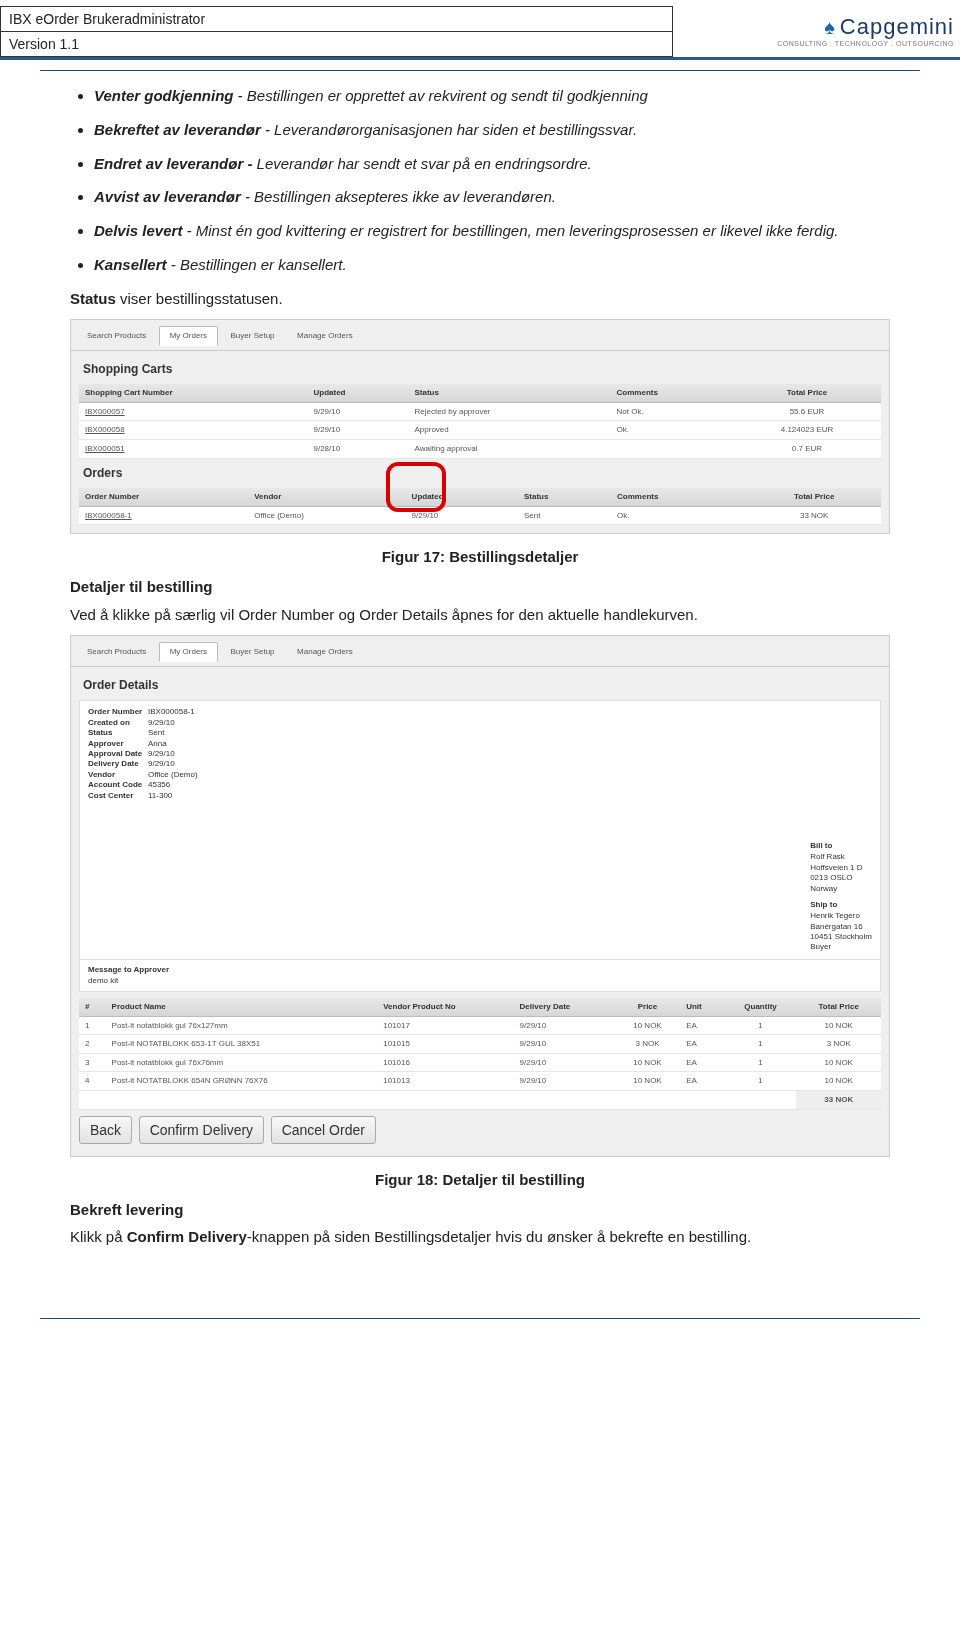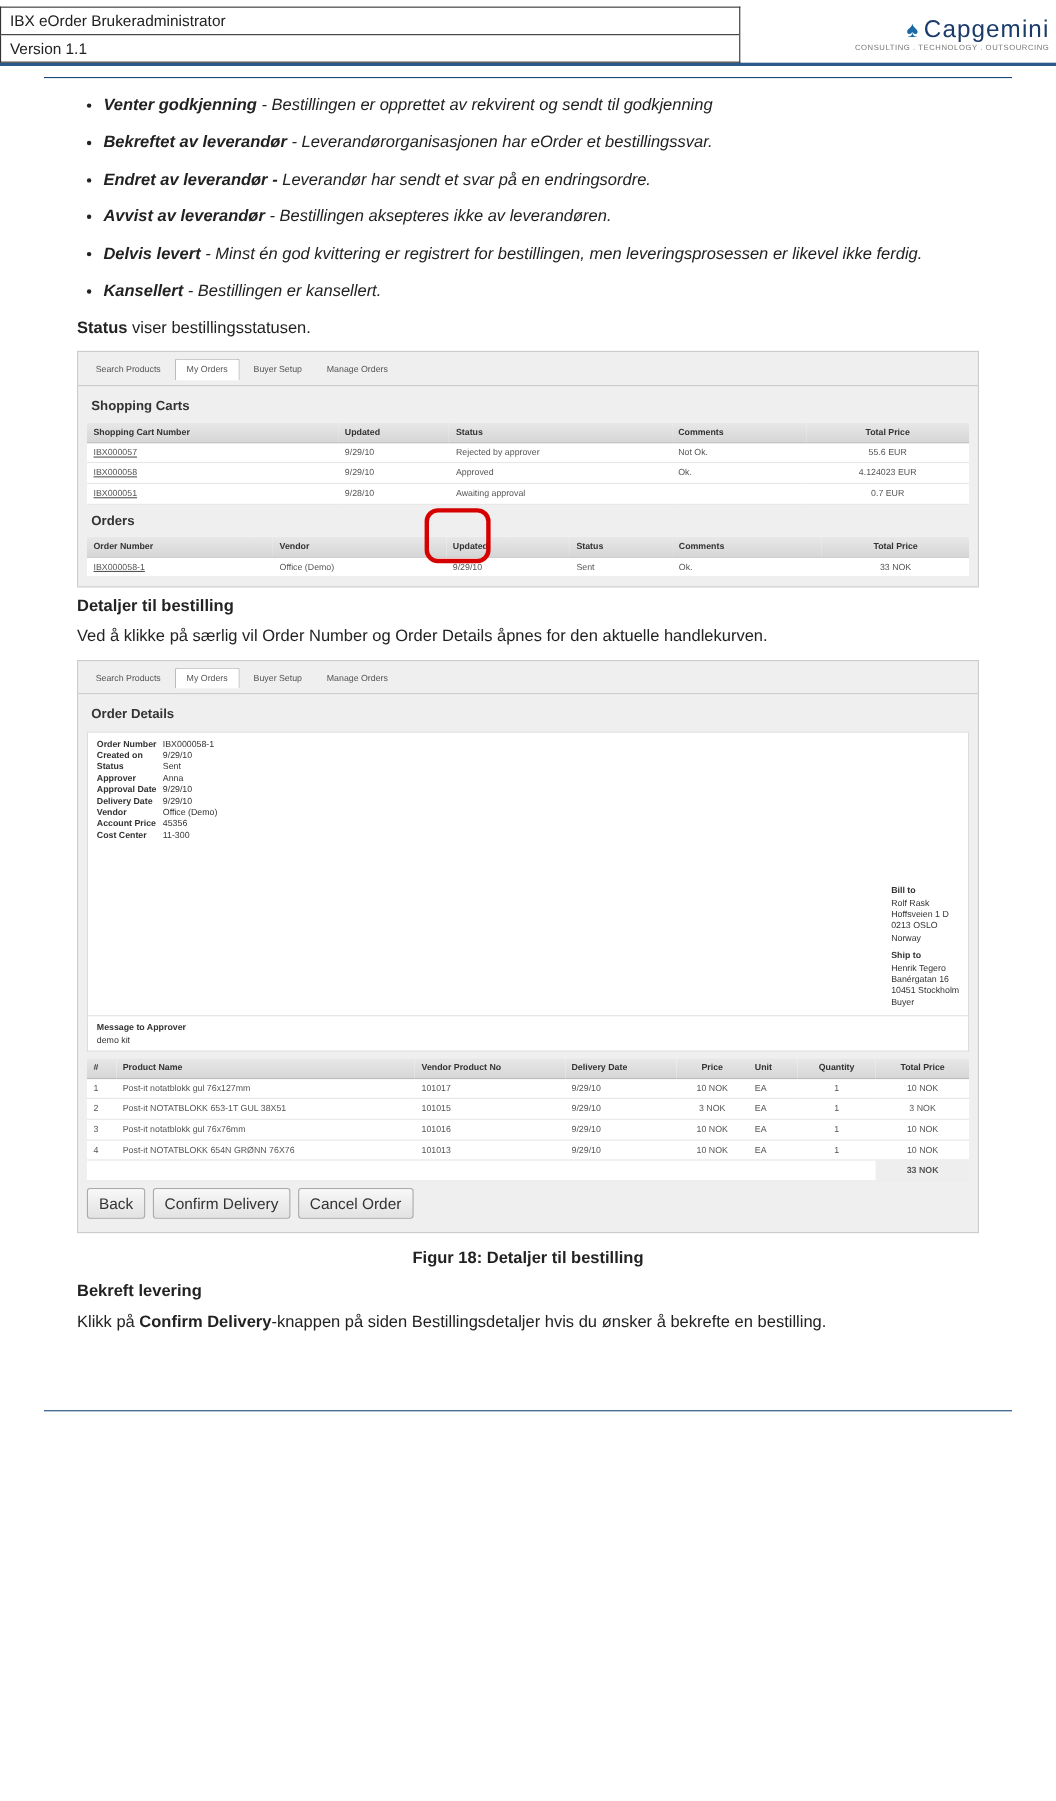--- a/index.html
+++ b/index.html
@@ -80,21 +80,21 @@
         </tr>
   </tbody>
     </table>
 </div>
 <div class="divider-line"></div>
 
 <div class="content">
 
   <ul class="bullets">
     <li><b>Venter godkjenning</b><span> - Bestillingen er opprettet av rekvirent og sendt til godkjenning</span></li>
-    <li><b>Bekreftet av leverandør</b><span> - Leverandørorganisasjonen har eOrder et bestillingssvar.</span></li>
+    <li><b>Bekreftet av leverandør</b><span> - Leverandørorganisasjonen har siden et bestillingssvar.</span></li>
     <li><b>Endret av leverandør - </b><span>Leverandør har sendt et svar på en endringsordre.</span></li>
     <li><b>Avvist av leverandør</b><span> - Bestillingen aksepteres ikke av leverandøren.</span></li>
     <li><b>Delvis levert</b><span> - Minst én god kvittering er registrert for bestillingen, men leveringsprosessen er likevel ikke ferdig.</span></li>
     <li><b>Kansellert</b><span> - Bestillingen er kansellert.</span></li>
   </ul>
 
   <div class="para"><b>Status</b><span> viser bestillingsstatusen.</span></div>
 
   <div class="shot">
     <div class="nav-tabs">
@@ -155,20 +155,21 @@
               <td>Sent</td>
               <td>Ok.</td>
               <td class="r">33 NOK</td>
             </tr>
       </tbody>
         </table>
     </div>
     <div class="redbox" style="left:315px; top:142px; width:60px; height:50px;"></div>
   </div>
 
+  <div class="fig-cap">Figur 17: Bestillingsdetaljer</div>
 
   <div class="section-h">Detaljer til bestilling</div>
   <div class="para">Ved å klikke på særlig vil Order Number og Order Details åpnes for den aktuelle handlekurven.</div>
 
   <div class="shot">
     <div class="nav-tabs">
       <span>Search Products</span>
       <span class="active">My Orders</span>
       <span>Buyer Setup</span>
       <span>Manage Orders</span>
@@ -177,21 +178,21 @@
       <div class="sect-title">Order Details</div>
       <div class="detail-grid">
         <div class="detail-col">
           <div><span class="lbl">Order Number</span><span>IBX000058-1</span></div>
           <div><span class="lbl">Created on</span><span>9/29/10</span></div>
           <div><span class="lbl">Status</span><span>Sent</span></div>
           <div><span class="lbl">Approver</span><span>Anna</span></div>
           <div><span class="lbl">Approval Date</span><span>9/29/10</span></div>
           <div><span class="lbl">Delivery Date</span><span>9/29/10</span></div>
           <div><span class="lbl">Vendor</span><span>Office (Demo)</span></div>
-          <div><span class="lbl">Account Price</span><span>45356</span></div>
+          <div><span class="lbl">Account Code</span><span>45356</span></div>
           <div><span class="lbl">Cost Center</span><span>11-300</span></div>
         </div>
         <div class="detail-col" style="margin-left:auto;">
           <div class="detail-sub">Bill to</div>
           <div>Rolf Rask</div>
           <div>Hoffsveien 1 D</div>
           <div>0213 OSLO</div>
           <div>Norway</div>
           <div class="detail-sub" style="margin-top:6px;">Ship to</div>
           <div>Henrik Tegero</div>

